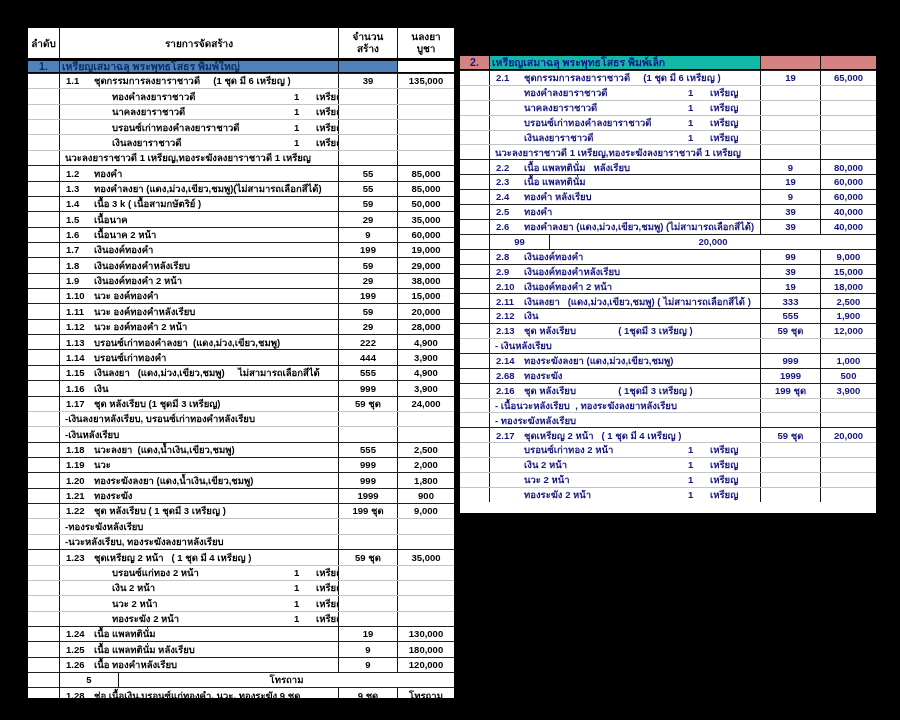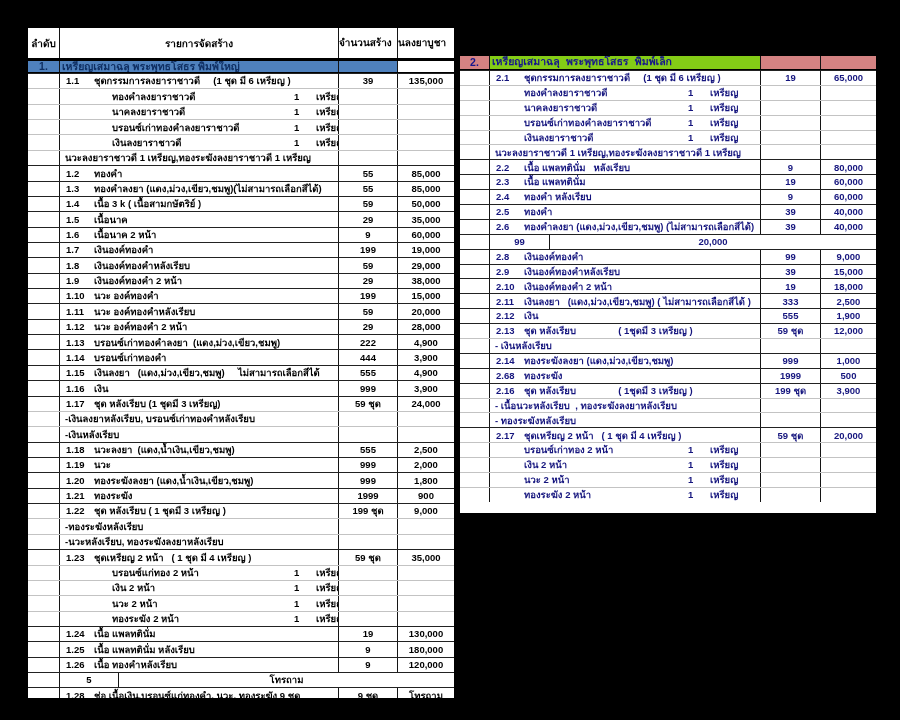--- a/index.html
+++ b/index.html
@@ -18,21 +18,21 @@
     --w1:29px;--w2:271px;--w3:60px;--rh:14.9px;}
   .c{box-sizing:border-box;flex:0 0 auto;display:flex;align-items:center;overflow:hidden;}
   .c1{width:var(--w1);justify-content:center;}
   .c2{width:var(--w2);padding:0 2px;}
   .c3{width:var(--w3);justify-content:center;}
   .c4{flex:1 1 auto;justify-content:center;}
   .c + .c{border-left:1px solid #141414;}
   .hdr{display:flex;height:30px;font-size:10px;font-weight:bold;color:#000;
     border-bottom:1px solid #000;}
   .hdr .c{justify-content:center;text-align:center;}
-  .hdr .stack{display:flex;flex-direction:row;line-height:1.2;width:100%;align-items:center;}
+  .hdr .stack{display:flex;flex-direction:column;line-height:1.2;width:100%;align-items:center;}
   .row{display:flex;height:var(--rh);font-size:9.5px;font-weight:bold;color:#000;
     border-top:1px solid #c3c3c3;box-sizing:border-box;line-height:1;}
   .row.main{border-top:1px solid #222;}
   .row.section{height:14px;font-size:10.5px;border-top:2px solid #000;border-bottom:1.5px solid #000;}
   #tbl-small .row.section{height:16px;}
   #tbl-small .row{color:#15157e;}
   .num{display:inline-block;width:28px;padding-left:4px;flex:0 0 auto;}
   .desc{white-space:pre;}
   .sub .name{padding-left:50px;width:182px;flex:0 0 auto;white-space:pre;}
   .sub .n{width:22px;flex:0 0 auto;}
@@ -437,21 +437,21 @@
     <div class="c c3">9 ชุด</div>
     <div class="c c4">โทรถาม</div>
   </div>
     </div>
 </div>
 
 <div class="tbl" id="tbl-small">
   <div class="rows">
       <div class="row section" style="color: rgb(22, 22, 140);">
     <div class="c c1" style="background: rgb(212, 130, 130);">2.</div>
-    <div class="c c2" style="background: #84cc16; font-family: Liberation Mono, monospace;">
+    <div class="c c2" style="background: #14b8a6;">
           <span class="desc">เหรียญเสมาฉลุ พระพุทธโสธร พิมพ์เล็ก</span>
         </div>
     <div class="c c3" style="background: rgb(212, 130, 130);"></div>
     <div class="c c4" style="background: rgb(212, 130, 130);"></div>
   </div>
       <div class="row main">
     <div class="c c1"></div>
     <div class="c c2">
           <span class="num">2.1</span>
           <span class="desc">ชุดกรรมการลงยาราชาวดี     (1 ชุด มี 6 เหรียญ )</span>

